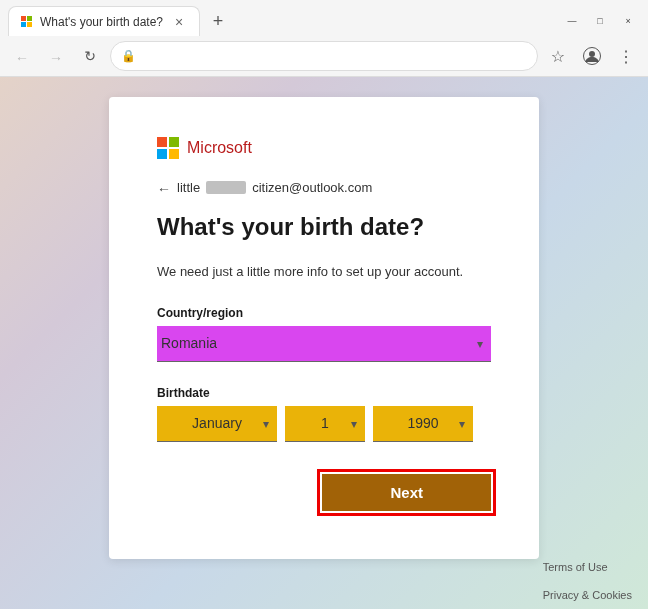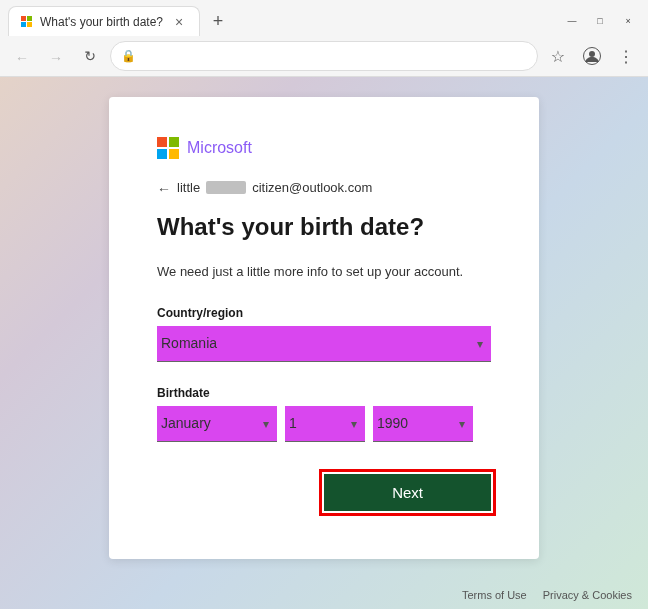--- a/index.html
+++ b/index.html
@@ -181,21 +181,21 @@
       gap: 2px;
     }
 
     .ms-sq-1 { background: #f25022; }
     .ms-sq-2 { background: #7fba00; }
     .ms-sq-3 { background: #00a4ef; }
     .ms-sq-4 { background: #ffb900; }
 
     .ms-brand {
       font-size: 16px;
-      color: #8b5cf6;
+      color: #b91c1c;
       font-weight: 400;
     }
 
     .back-link {
       display: flex;
       align-items: center;
       gap: 6px;
       font-size: 13px;
       color: #333;
       margin-bottom: 16px;
@@ -289,55 +289,58 @@
 
     .birthdate-year {
       flex: 0 0 100px;
     }
 
     .birth-select {
       width: 100%;
       height: 36px;
       border: none;
       border-bottom: 1px solid #666;
-      background: #d946ef;
+      background: #eab308;
       font-size: 14px;
       color: #333;
       padding: 0 4px;
       appearance: none;
       -webkit-appearance: none;
       cursor: pointer;
       outline: none;
+      text-align: center;
     }
 
     .next-btn-row {
       display: flex;
       justify-content: flex-end;
       margin-top: 32px;
     }
 
     .next-btn {
-      background: #14532d;
+      background: #a16207;
       color: #fff;
       border: none;
       padding: 10px 68px;
       font-size: 15px;
       cursor: pointer;
       outline: 3px solid #e00;
       outline-offset: 2px;
       min-width: 108px;
+      font-weight: bold;
     }
 
     
     .page-footer {
       position: absolute;
       bottom: 8px;
       right: 16px;
       display: flex;
       gap: 16px;
+      flex-direction: column;
     }
 
     .footer-link {
       font-size: 11px;
       color: #555;
       text-decoration: none;
       cursor: pointer;
     }
   </style>
 </head>

